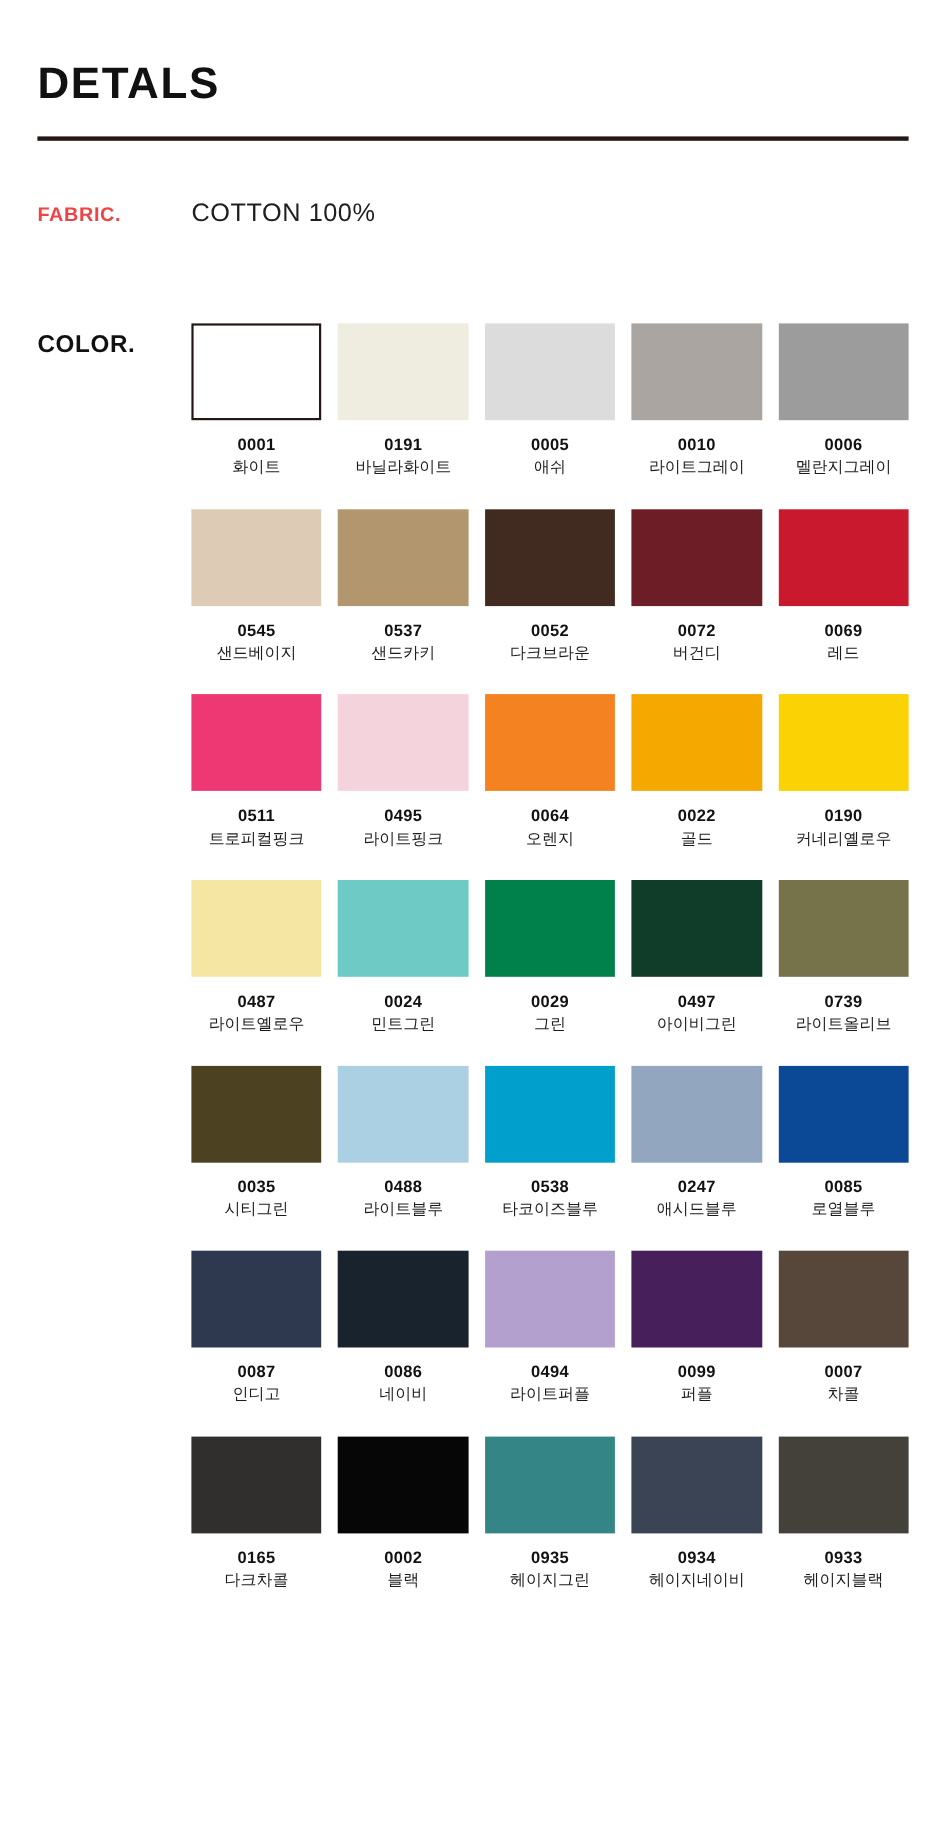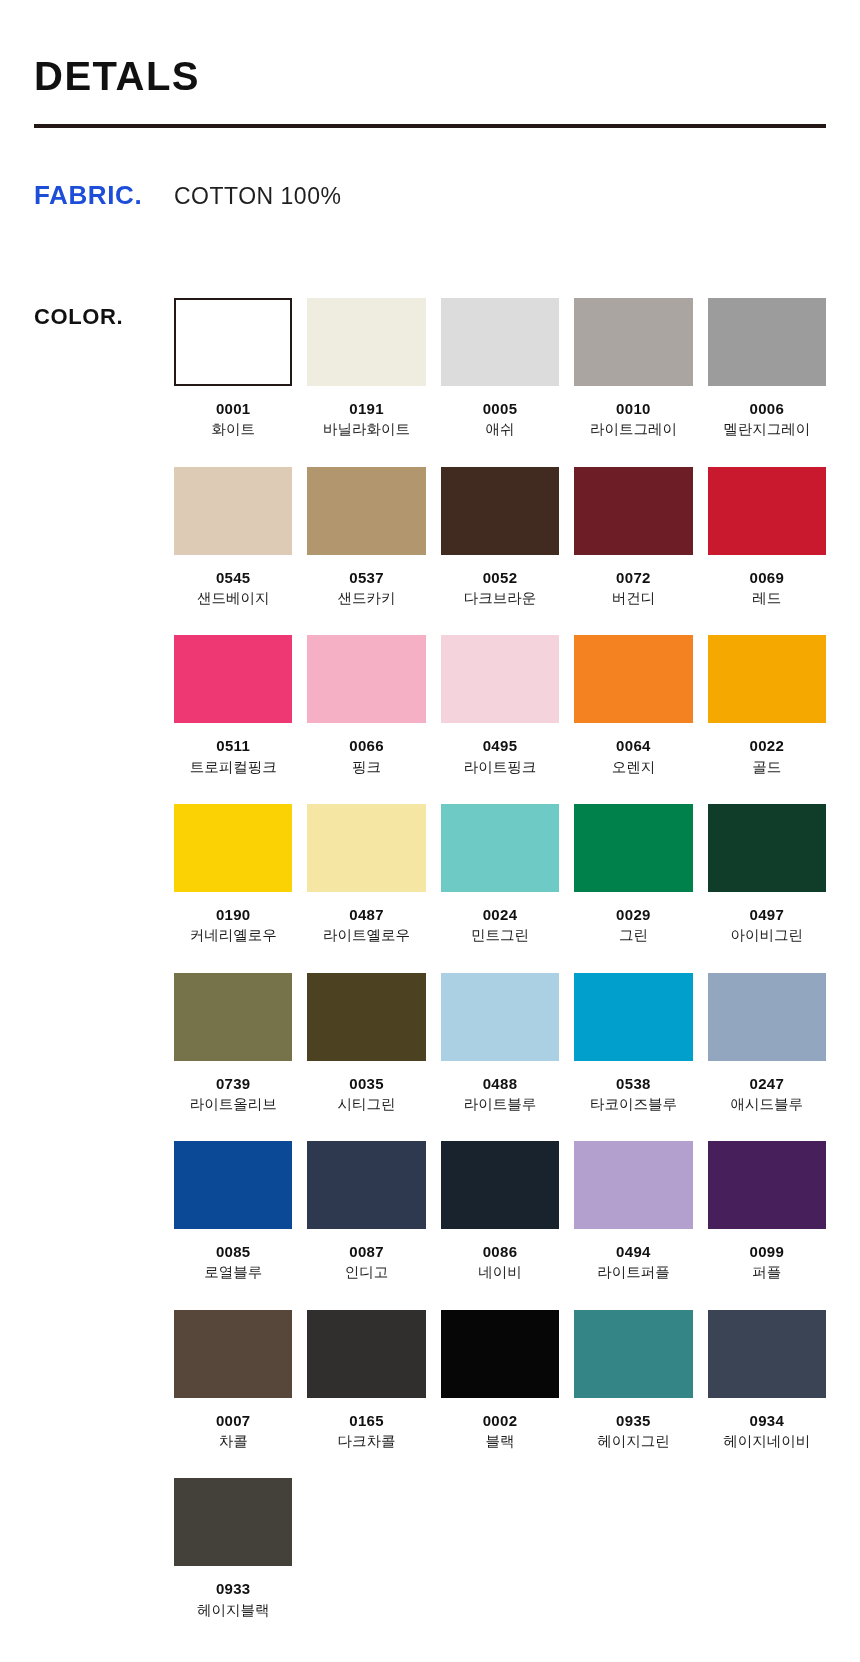--- a/index.html
+++ b/index.html
@@ -39,24 +39,24 @@
   }
   
   .fabric-row {
     display: flex;
     align-items: baseline;
     margin-top: 52px;
   }
   .label-col {
     width: 140px;
     flex: 0 0 140px;
-    font-size: 26px;
+    font-size: 18px;
     font-weight: 700;
     letter-spacing: 0.6px;
-    color: #1d4ed8;
+    color: #ef4444;
   }
   .fabric-value {
     font-size: 23px;
     font-weight: 400;
     letter-spacing: 0.5px;
     color: #1f1f1f;
   }
   
   .color-row {
     display: flex;
@@ -176,25 +176,20 @@
           <div class="swatch-chip" style="background-color: rgb(200, 25, 46);"></div>
           <div class="swatch-code">0069</div>
           <div class="swatch-name">레드</div>
         </div>
         <div class="swatch-cell">
           <div class="swatch-chip" style="background-color: rgb(237, 56, 116);"></div>
           <div class="swatch-code">0511</div>
           <div class="swatch-name">트로피컬핑크</div>
         </div>
         <div class="swatch-cell">
-          <div class="swatch-chip" style="background-color: rgb(246, 176, 197);"></div>
-          <div class="swatch-code">0066</div>
-          <div class="swatch-name">핑크</div>
-        </div>
-        <div class="swatch-cell">
           <div class="swatch-chip" style="background-color: rgb(245, 211, 221);"></div>
           <div class="swatch-code">0495</div>
           <div class="swatch-name">라이트핑크</div>
         </div>
         <div class="swatch-cell">
           <div class="swatch-chip" style="background-color: rgb(245, 130, 32);"></div>
           <div class="swatch-code">0064</div>
           <div class="swatch-name">오렌지</div>
         </div>
         <div class="swatch-cell">

